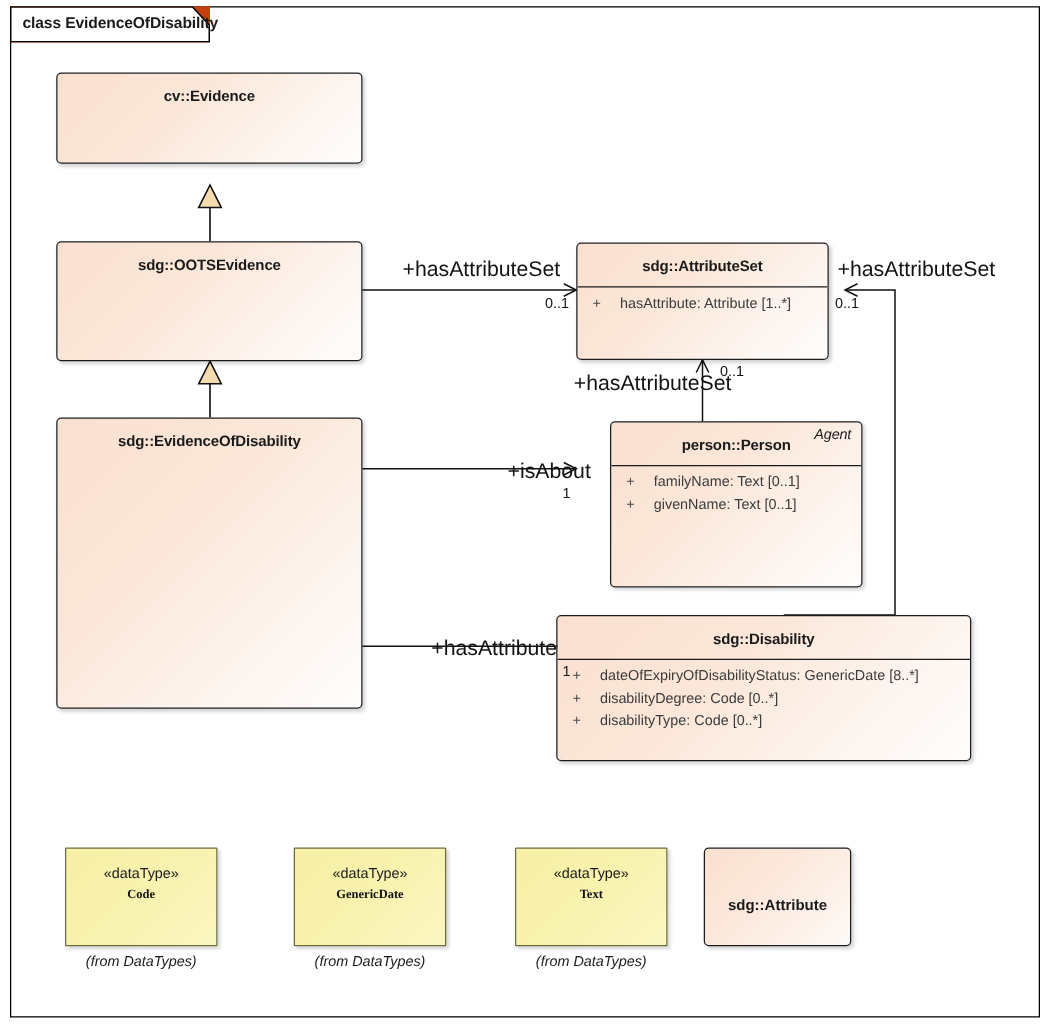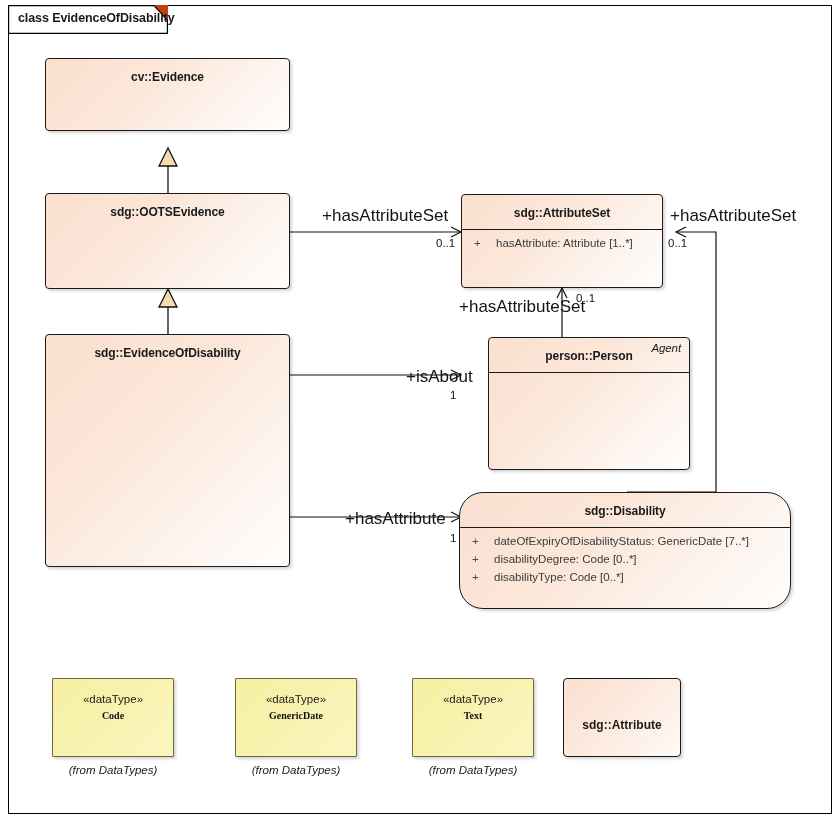--- a/index.html
+++ b/index.html
@@ -256,27 +256,31 @@
       <span class="attr"><span class="vis">+</span><span>hasAttribute: Attribute [1..*]</span></span>
     </div>
   </div>
 
   <div class="uml" style="left:488px; top:337px; width:202px; height:133px;">
     <div class="hdr">
       <span class="stereo-right">Agent</span>
       <span>person::Person</span>
     </div>
     <div class="divider"></div>
-  </div>
-
-  <div class="uml" style="left:459px; top:492px; width:332px; height:117px;border-radius:24px;">
+    <div class="attrs">
+      <span class="attr"><span class="vis">+</span><span>familyName: Text [0..1]</span></span>
+      <span class="attr"><span class="vis">+</span><span>givenName: Text [0..1]</span></span>
+    </div>
+  </div>
+
+  <div class="uml" style="left:445px; top:492px; width:332px; height:117px;">
     <div class="hdr">sdg::Disability</div>
     <div class="divider"></div>
     <div class="attrs">
-      <span class="attr"><span class="vis">+</span><span>dateOfExpiryOfDisabilityStatus: GenericDate [7..*]</span></span>
+      <span class="attr"><span class="vis">+</span><span>dateOfExpiryOfDisabilityStatus: GenericDate [8..*]</span></span>
       <span class="attr"><span class="vis">+</span><span>disabilityDegree: Code [0..*]</span></span>
       <span class="attr"><span class="vis">+</span><span>disabilityType: Code [0..*]</span></span>
     </div>
   </div>
 
   <span class="elabel" style="left:322px; top:206px;">+hasAttributeSet</span>
   <span class="mult" style="left:436px; top:237px;">0..1</span>
 
   <span class="elabel" style="left:670px; top:206px;">+hasAttributeSet</span>
   <span class="mult" style="left:668px; top:237px;">0..1</span>

